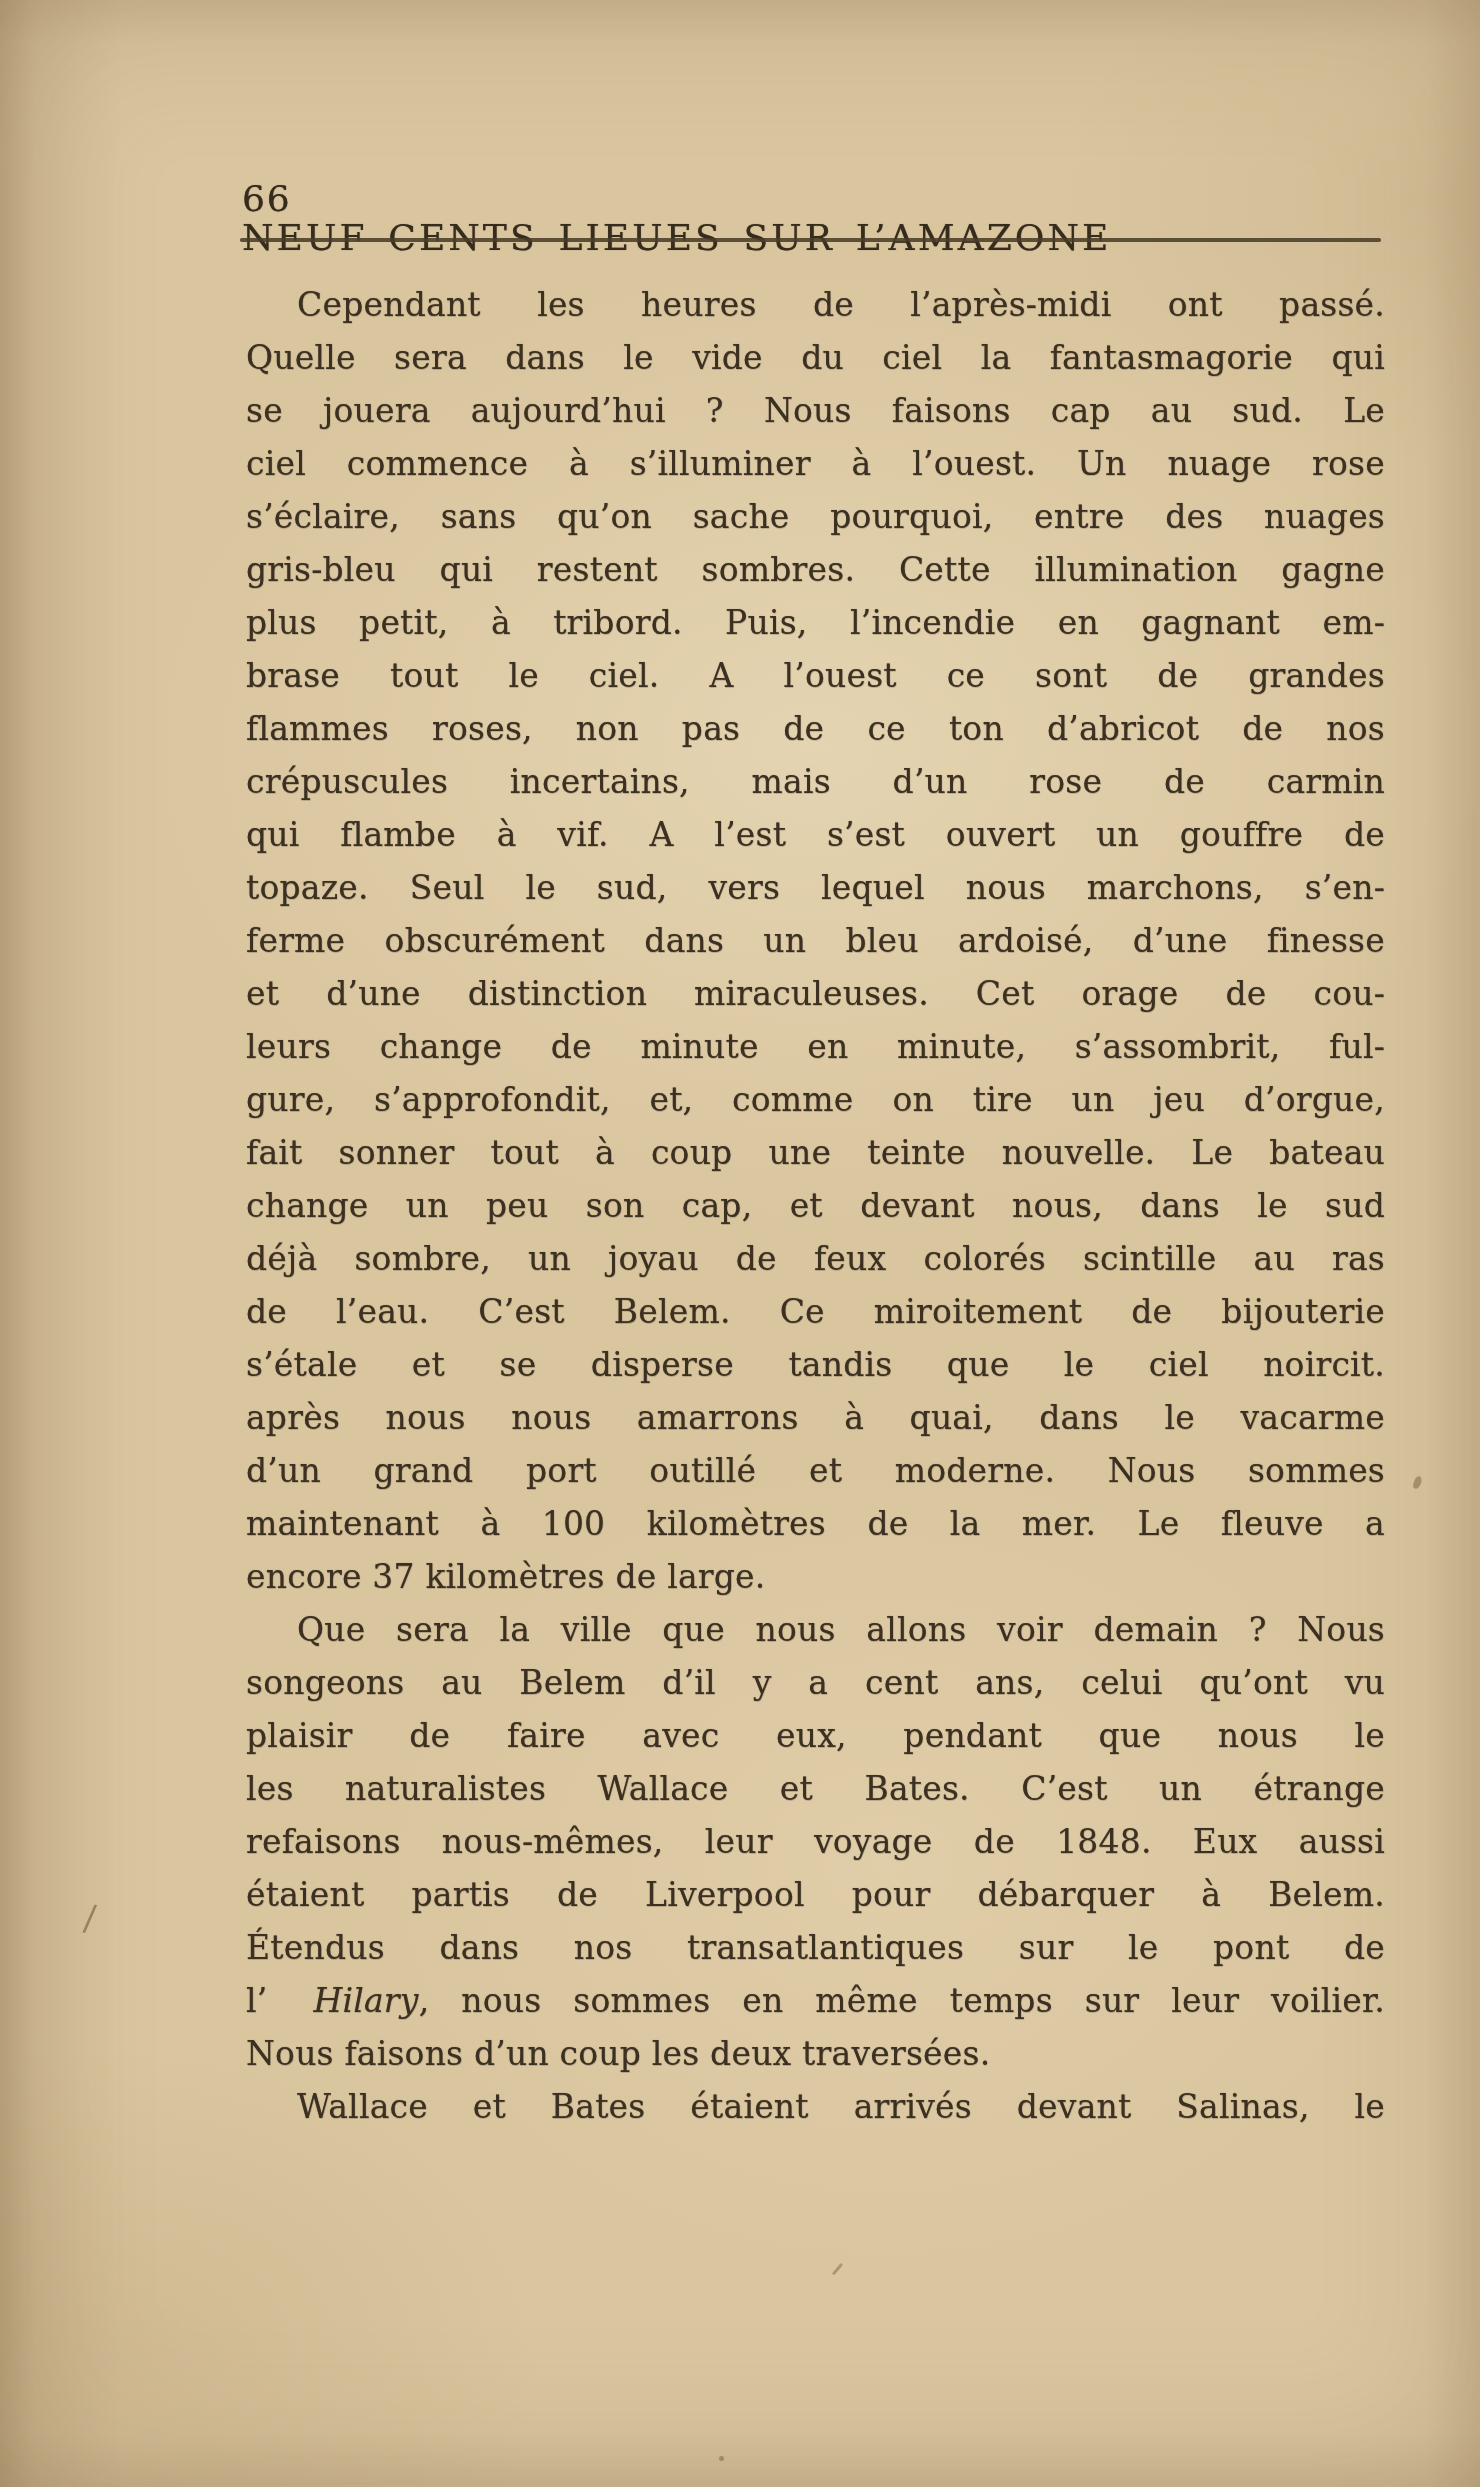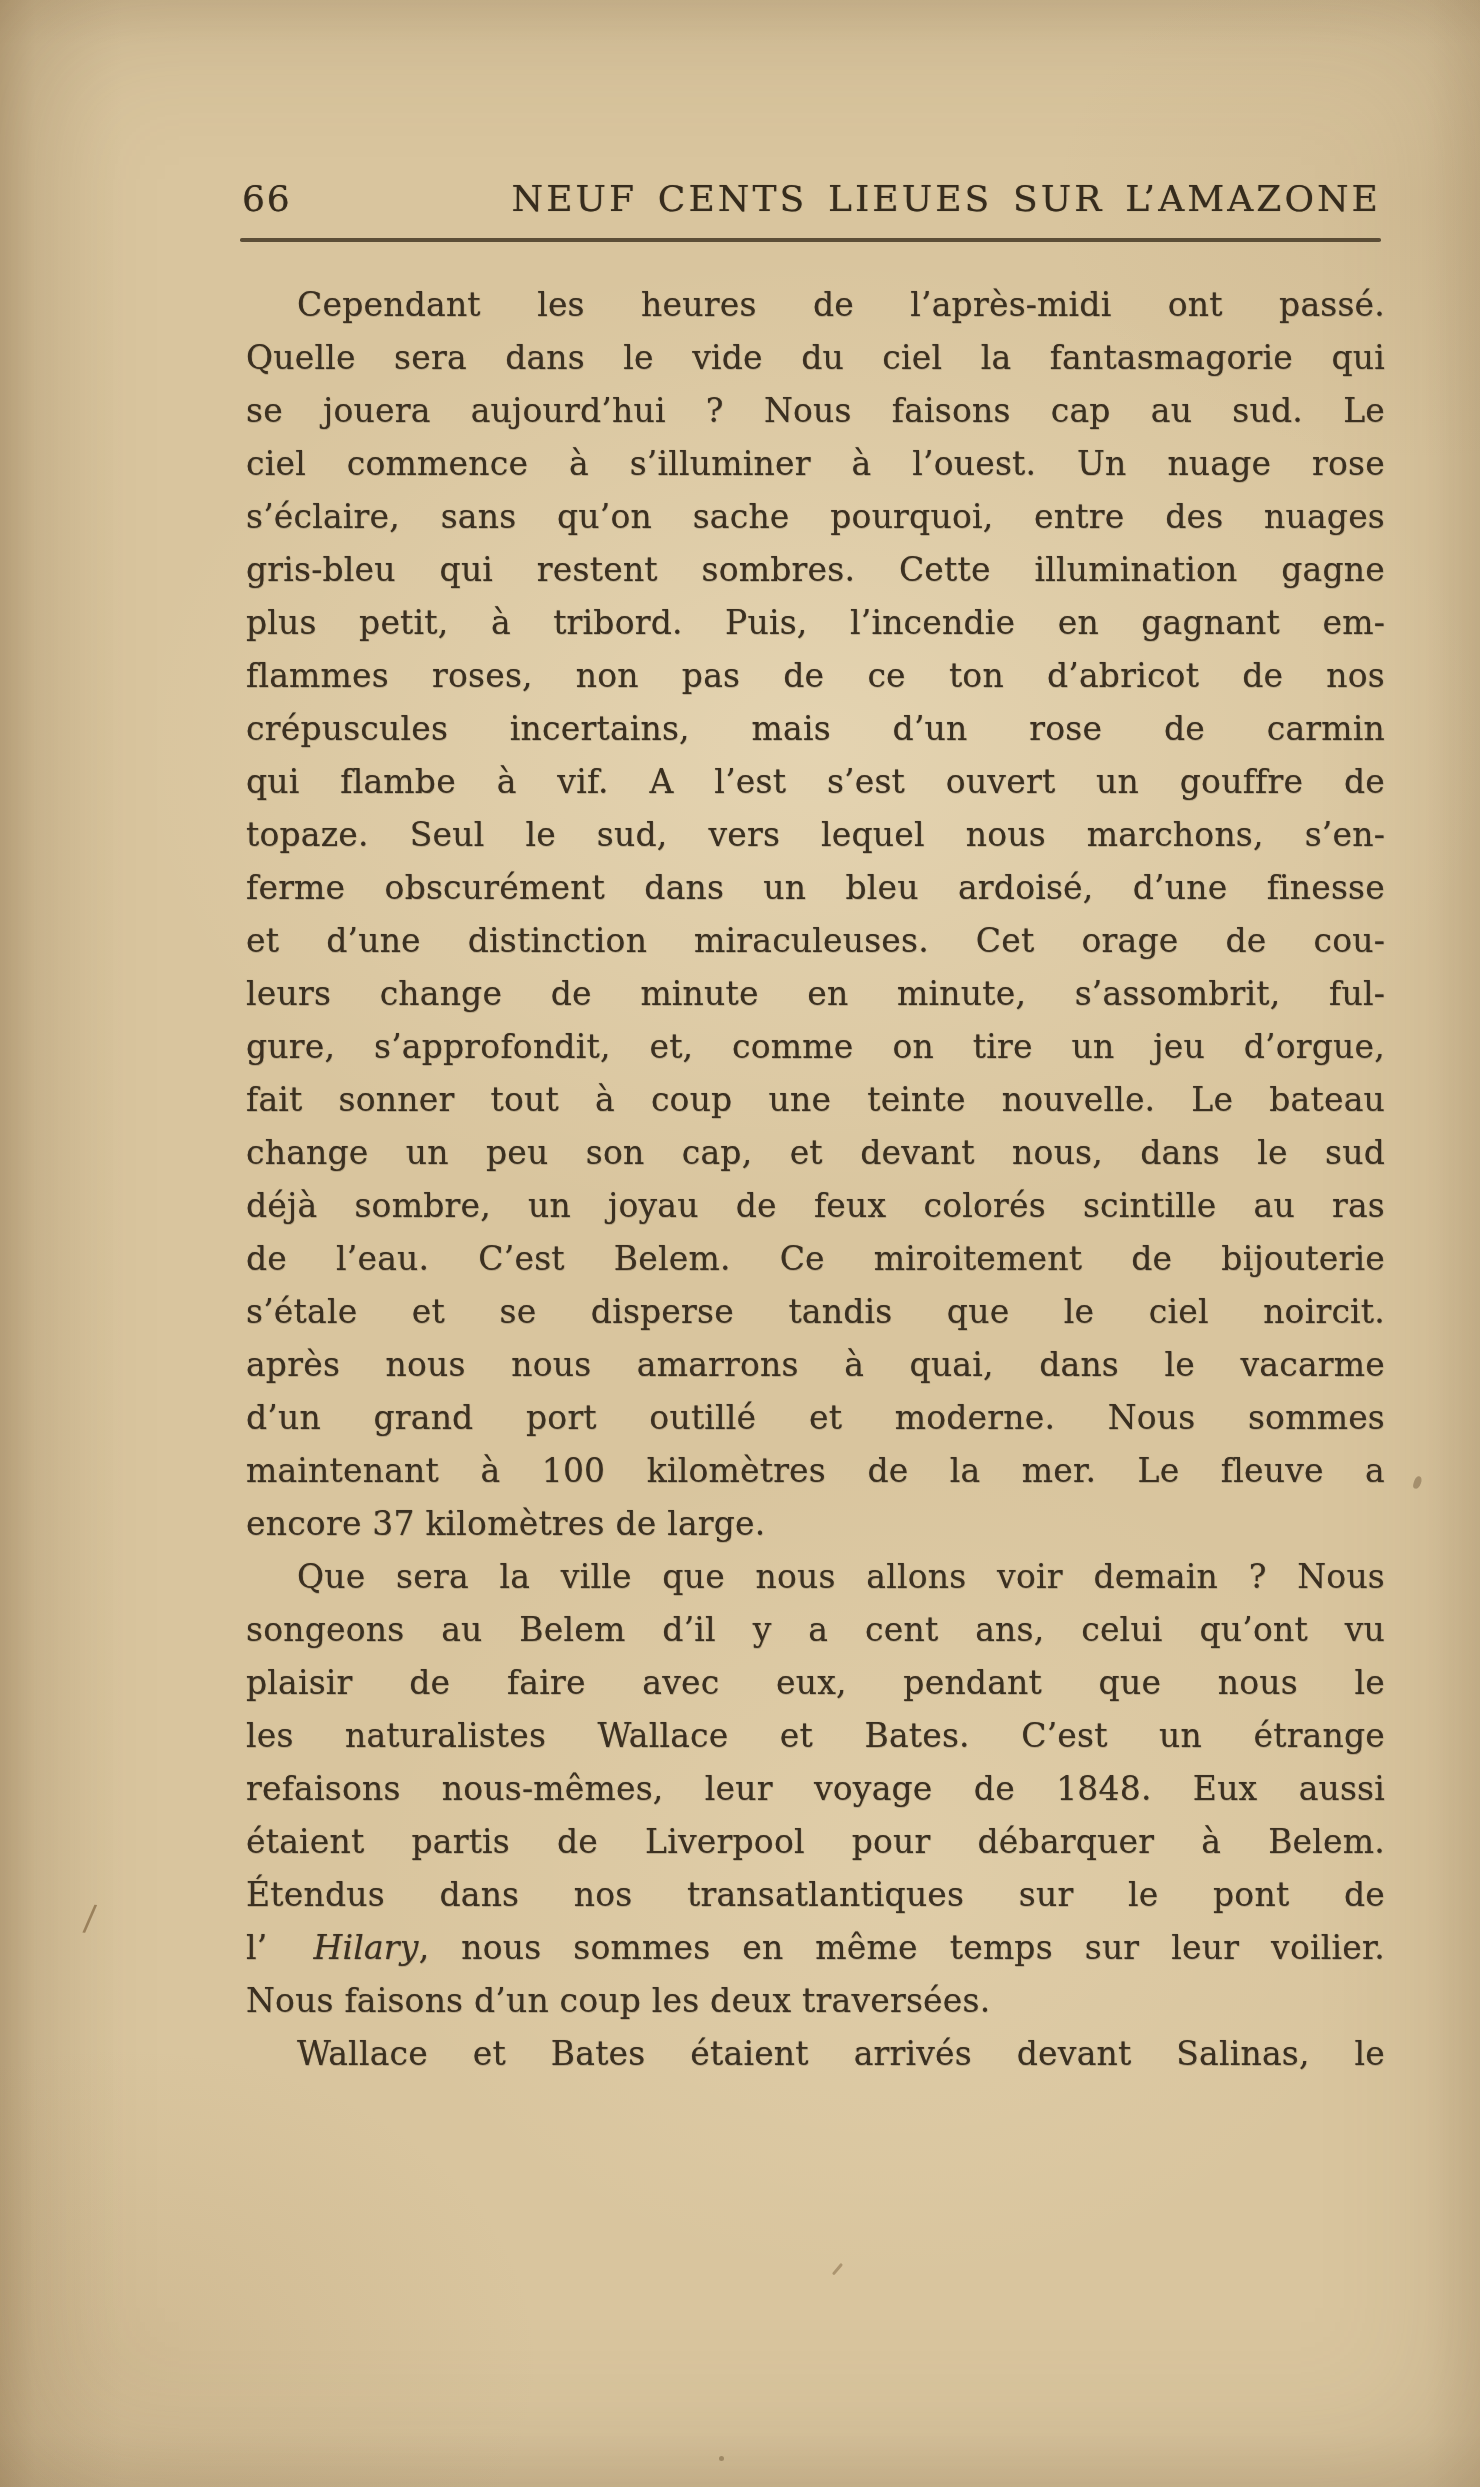--- a/index.html
+++ b/index.html
@@ -24,20 +24,21 @@
       linear-gradient(180deg, rgba(130,100,62,0.10) 0px, rgba(130,100,62,0) 44px),
       linear-gradient(0deg, rgba(130,100,62,0.10) 0px, rgba(130,100,62,0) 53px);
     box-shadow: inset 0 0 150px rgba(100,76,42,0.25);
   }
   
   .header {
     position: absolute; top: 179px; left: 242px; width: 1139px;
     display: flex; align-items: baseline;
     color: #362c1d;
     text-shadow: 0 0 0.9px rgba(54,44,29,0.55), 0.4px 0.4px 0 rgba(54,44,29,0.25);
+    flex-direction: column;
   }
   .pagenum { font-size: 36px; line-height: 39px; letter-spacing: 1.8px; }
   .running-title {
     flex: 1; text-align: right;
     font-size: 36px; line-height: 39px;
     letter-spacing: 3.1px; word-spacing: 6.2px;
     white-space: nowrap;
   }
   .rule {
     position: absolute; top: 238px; left: 240px; width: 1141px; height: 3.5px;
@@ -93,20 +94,21 @@
   <main class="bodytext">
 
     <section>
       <div class="line indent">Cependant les heures de l’après-midi ont passé.</div>
       <div class="line">Quelle sera dans le vide du ciel la fantasmagorie qui</div>
       <div class="line">se jouera aujourd’hui ? Nous faisons cap au sud. Le</div>
       <div class="line">ciel commence à s’illuminer à l’ouest. Un nuage rose</div>
       <div class="line">s’éclaire, sans qu’on sache pourquoi, entre des nuages</div>
       <div class="line">gris-bleu qui restent sombres. Cette illumination gagne</div>
       <div class="line">plus petit, à tribord. Puis, l’incendie en gagnant em-</div>
+      <div class="line">brase tout le ciel. A l’ouest ce sont de grandes</div>
       <div class="line">flammes roses, non pas de ce ton d’abricot de nos</div>
       <div class="line">crépuscules incertains, mais d’un rose de carmin</div>
       <div class="line">qui flambe à vif. A l’est s’est ouvert un gouffre de</div>
       <div class="line">topaze. Seul le sud, vers lequel nous marchons, s’en-</div>
       <div class="line">ferme obscurément dans un bleu ardoisé, d’une finesse</div>
       <div class="line">et d’une distinction miraculeuses. Cet orage de cou-</div>
       <div class="line">leurs change de minute en minute, s’assombrit, ful-</div>
       <div class="line">gure, s’approfondit, et, comme on tire un jeu d’orgue,</div>
       <div class="line">fait sonner tout à coup une teinte nouvelle. Le bateau</div>
       <div class="line">change un peu son cap, et devant nous, dans le sud</div>

